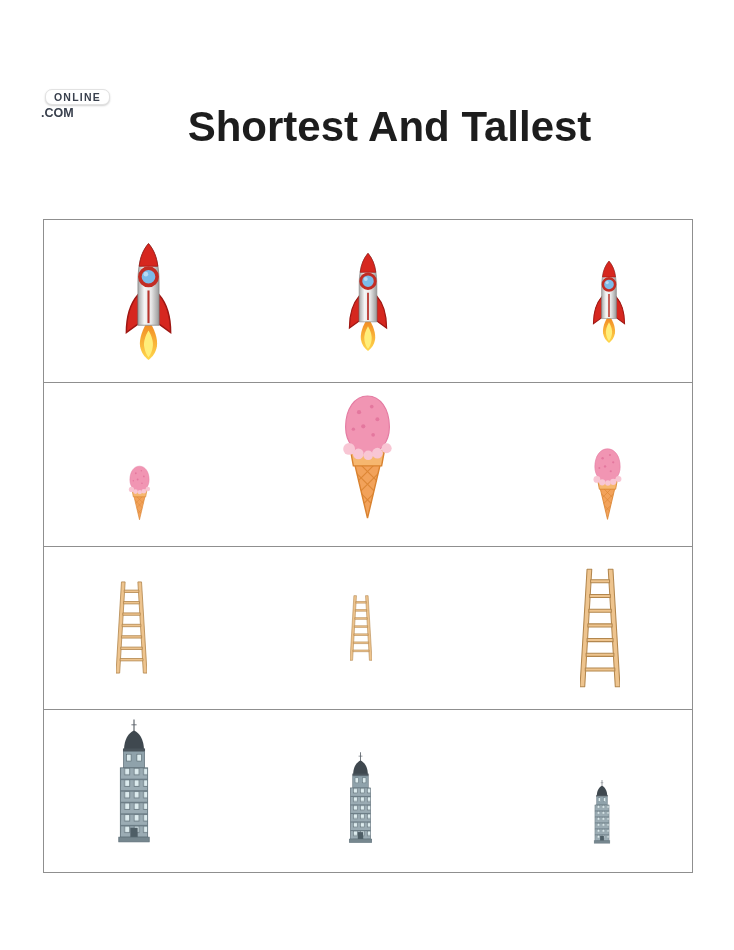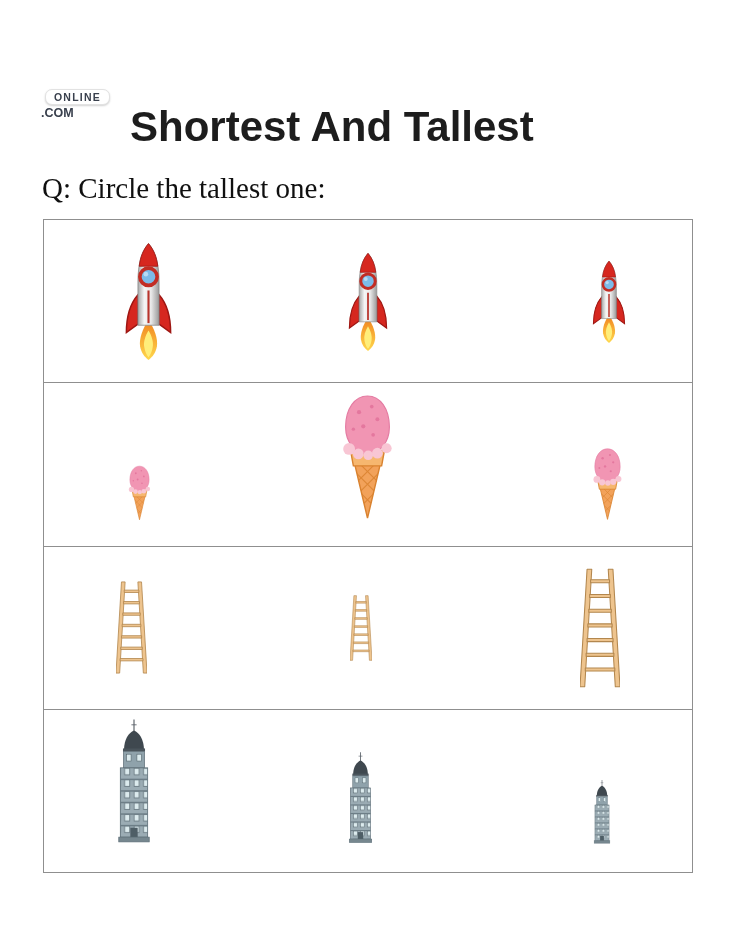--- a/index.html
+++ b/index.html
@@ -12,21 +12,21 @@
         box-shadow:0 1px 2px rgba(0,0,0,.18);padding:1px 8px;font-size:10.5px;font-weight:bold;
         letter-spacing:1.2px;color:var(--logo-dark,#39404d);margin-left:4px;}
   .logo-brand{margin-top:3px;font-weight:bold;font-size:22px;letter-spacing:-0.5px;
         color:var(--brand,#d4414f);white-space:nowrap;}
   .logo-brand .for{font-size:10px;font-weight:bold;margin:0 1px;}
   .logo-com{text-align:left;font-size:12.5px;font-weight:bold;color:var(--logo-dark,#39404d);
         padding-right:4px;margin-top:1px;}
 
   
   .title{position:absolute;left:0;top:104px;width:649px;box-sizing:border-box;padding-left:130px;
-        text-align:left;font-size:42px;font-weight:bold;color:#1d1d1d;line-height:1.1;}
+        text-align:center;font-size:42px;font-weight:bold;color:#1d1d1d;line-height:1.1;}
   .question{position:absolute;left:42px;top:172px;font-family:"Liberation Serif",serif;
         font-size:29px;color:#101010;}
 
   
   .ws-table{position:absolute;left:43px;top:219px;width:650px;height:654px;box-sizing:border-box;
         border:1.5px solid #8f8f8f;display:flex;flex-direction:column;background:#fff;}
   .ws-row{flex:1;display:flex;}
   .ws-cell{flex:1;display:flex;justify-content:center;box-sizing:border-box;}
   .ws-item{display:block;}
 
@@ -136,21 +136,20 @@
 
 <div class="page">
 
   <div class="logo">
     <div class="logo-online">ONLINE</div>
     <div class="logo-com">.COM</div>
   </div>
 
   <div class="title">Shortest And Tallest</div>
 
-  <div class="question">Q: Circle the tallest one:</div>
 
   <div class="ws-table" style="border-color: rgb(143, 143, 143);">
       <div class="ws-row">
         <div class="ws-cell" style="align-items: center; padding-bottom: 0px;">
           <svg class="ws-item" width="59" height="118" style="transform:translateX(-4px)" role="img">
             <use href="#sym-rocket" xlink:href="#sym-rocket"></use>
           </svg>
         </div>
         <div class="ws-cell" style="align-items: center; padding-bottom: 0px;">
           <svg class="ws-item" width="50" height="99" style="transform:translateX(0px)" role="img">

